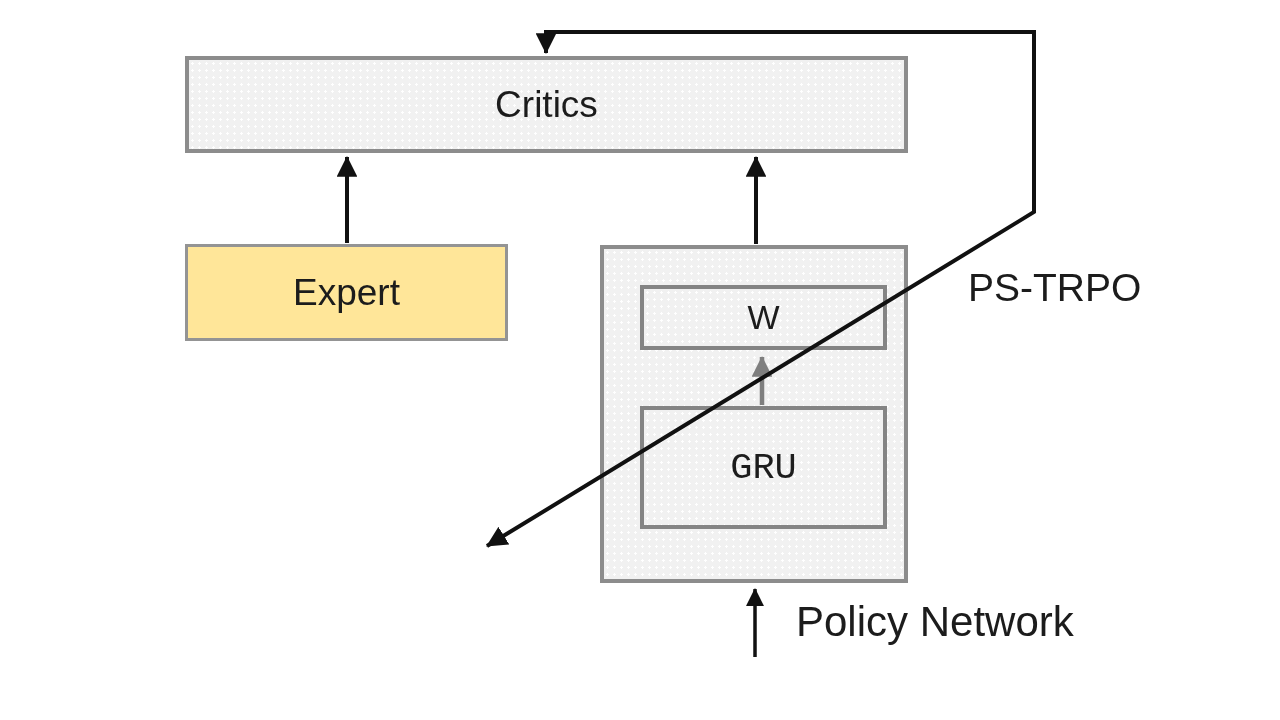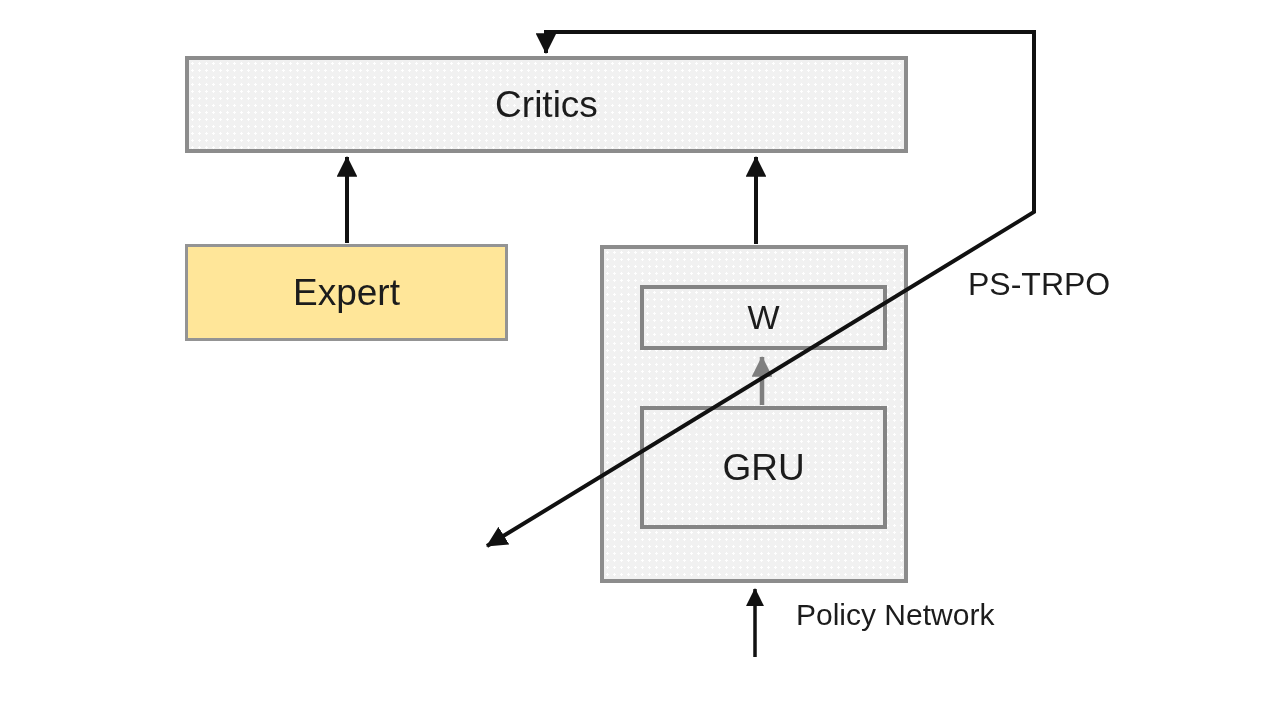--- a/index.html
+++ b/index.html
@@ -20,23 +20,23 @@
     background-size:7px 7px;
     border:4px solid #8c8c8c;
   }
   #critics-box{left:185px;top:56px;width:723px;height:97px;font-size:37px;}
   #expert-box{
     left:185px;top:244px;width:323px;height:97px;font-size:37px;
     background-color:#ffe699;background-image:none;border:3px solid #949494;
   }
   #policy-box{left:600px;top:245px;width:308px;height:338px;}
   #w-box{left:640px;top:285px;width:247px;height:65px;font-size:34px;border-color:#848484;}
-  #gru-box{left:640px;top:406px;width:247px;height:123px;font-size:37px;border-color:#848484;}
-  .free-label{position:absolute;white-space:nowrap;font-size:30px;}
-  #ps-trpo-label{left:968px;top:266px;font-size:32px;}
+  #gru-box{left:640px;top:406px;width:247px;height:123px;font-size:37px;border-color:#848484;font-family:Liberation Mono, monospace;}
+  .free-label{position:absolute;white-space:nowrap;font-size:42px;}
+  #ps-trpo-label{left:968px;top:266px;font-size:39px;}
   #policy-network-label{left:796px;top:598px;}
   #observation-label{left:660px;top:668px;}
   #arrow-layer{position:absolute;left:0;top:0;width:1280px;height:720px;pointer-events:none;}
 </style>
 </head>
 <body>
 
 <div id="stage">
 
   <div class="node" id="expert-box">

